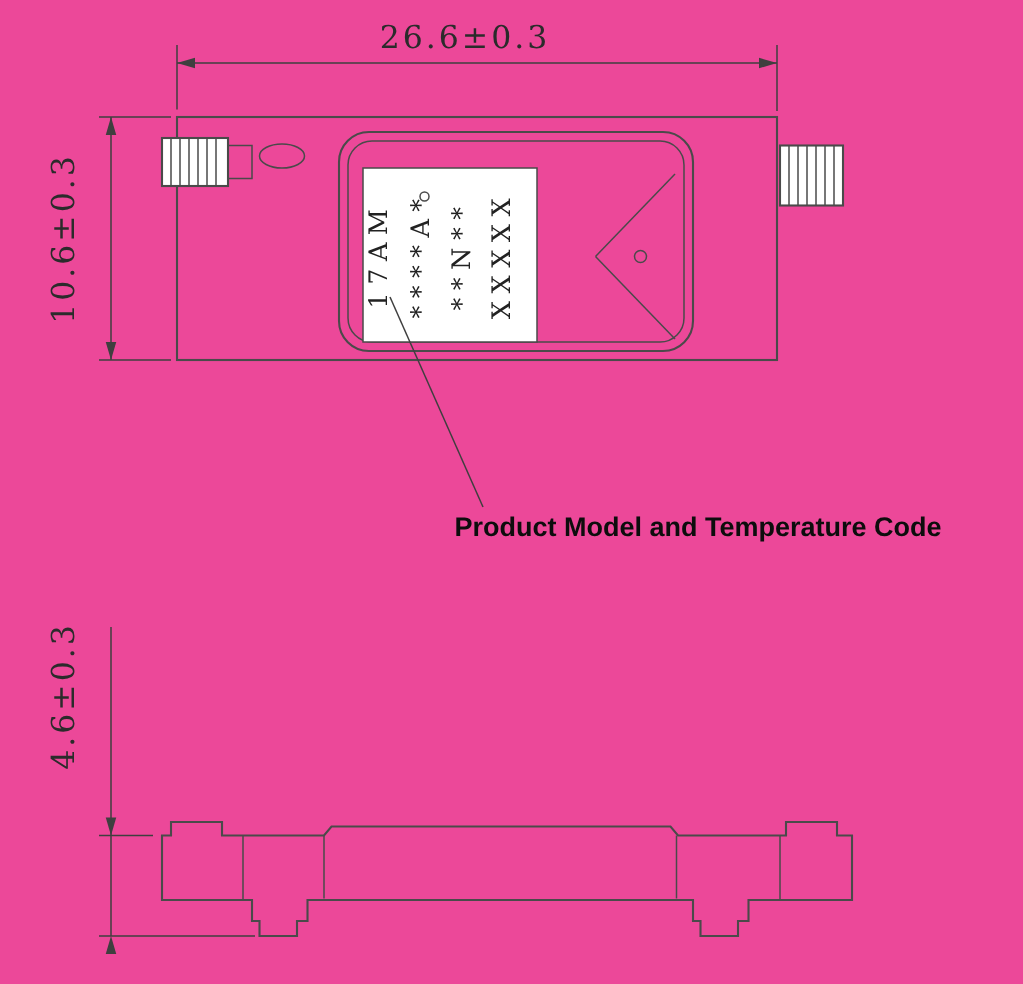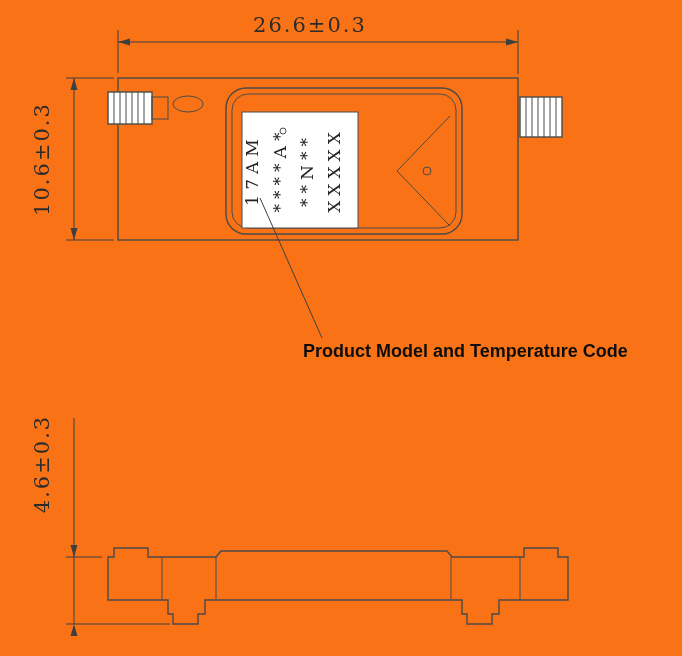--- a/index.html
+++ b/index.html
@@ -4,21 +4,21 @@
 <style>
   html, body {
     margin: 0;
     padding: 0;
     background: #ffffff;
   }
   .canvas {
     position: relative;
     width: 682px;
     height: 656px;
-    background: #f97316;
+    background: #ec4899;
     overflow: hidden;
   }
   svg { display: block; }
   .outline {
     fill: none;
     stroke: #4a4a4a;
     stroke-width: 1.4;
     stroke-linejoin: miter;
   }
   .thin {

